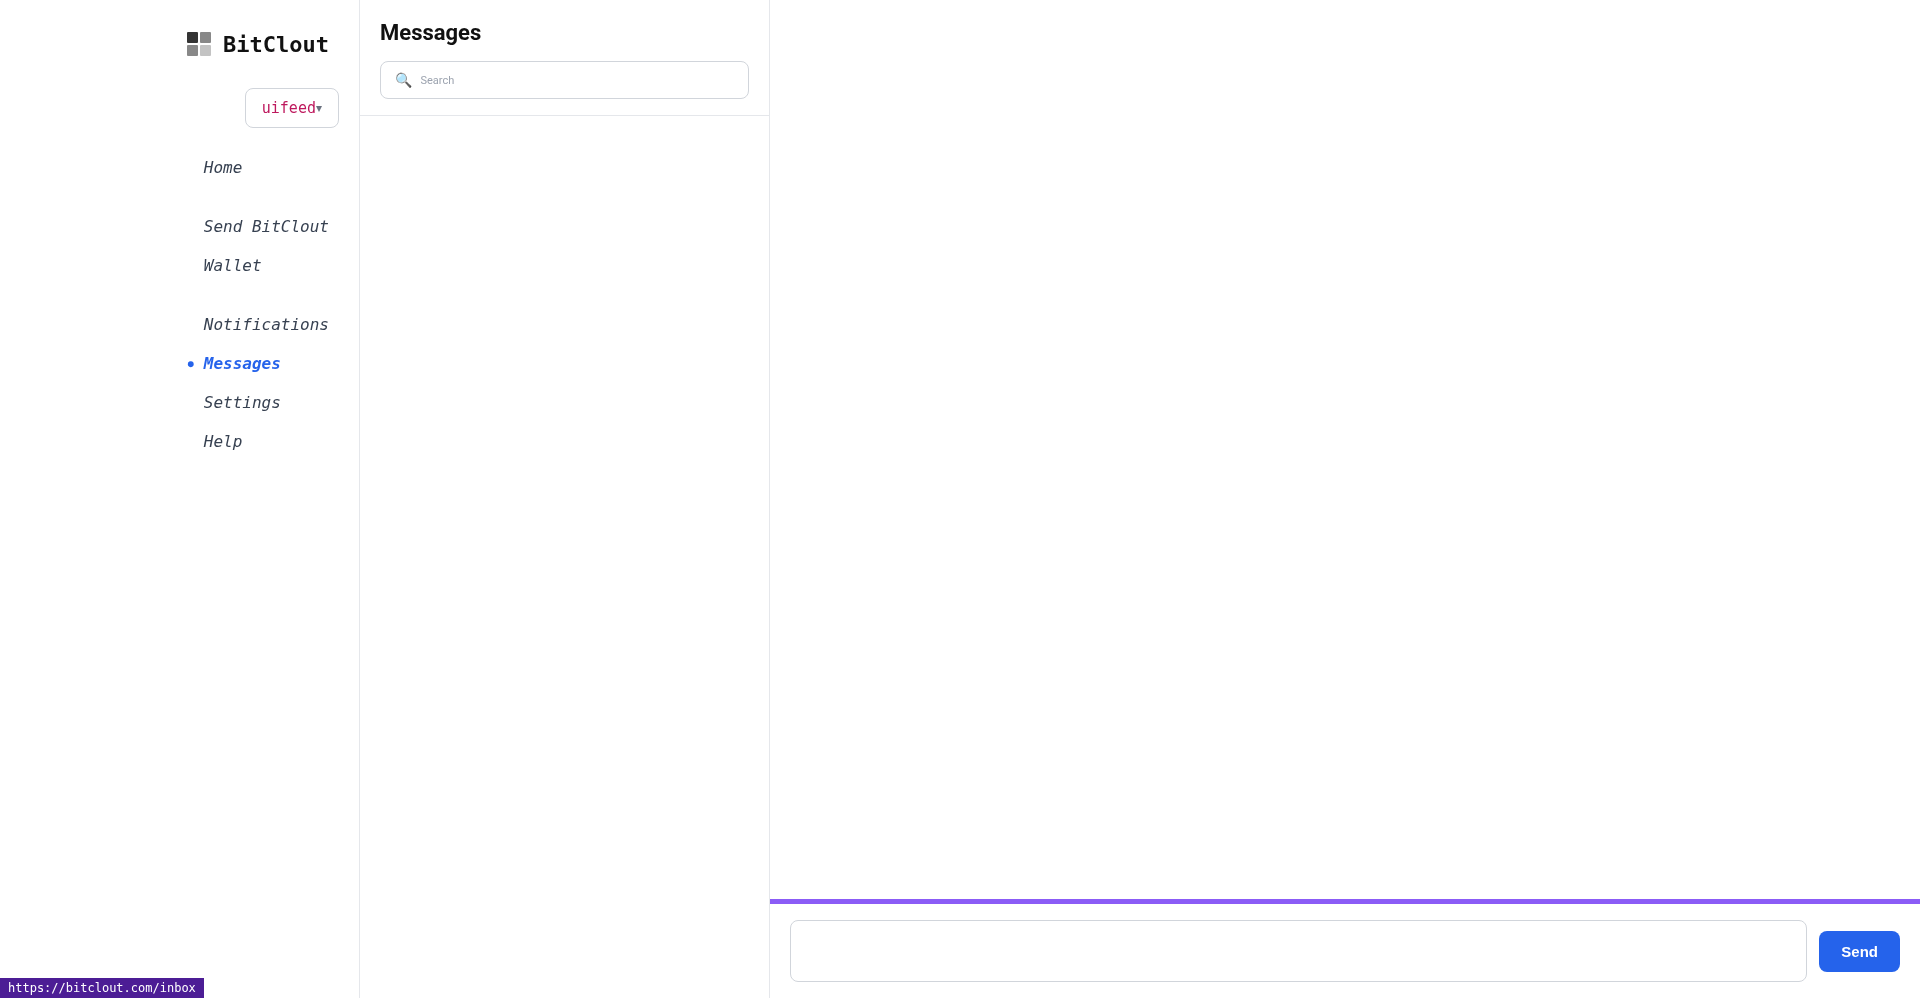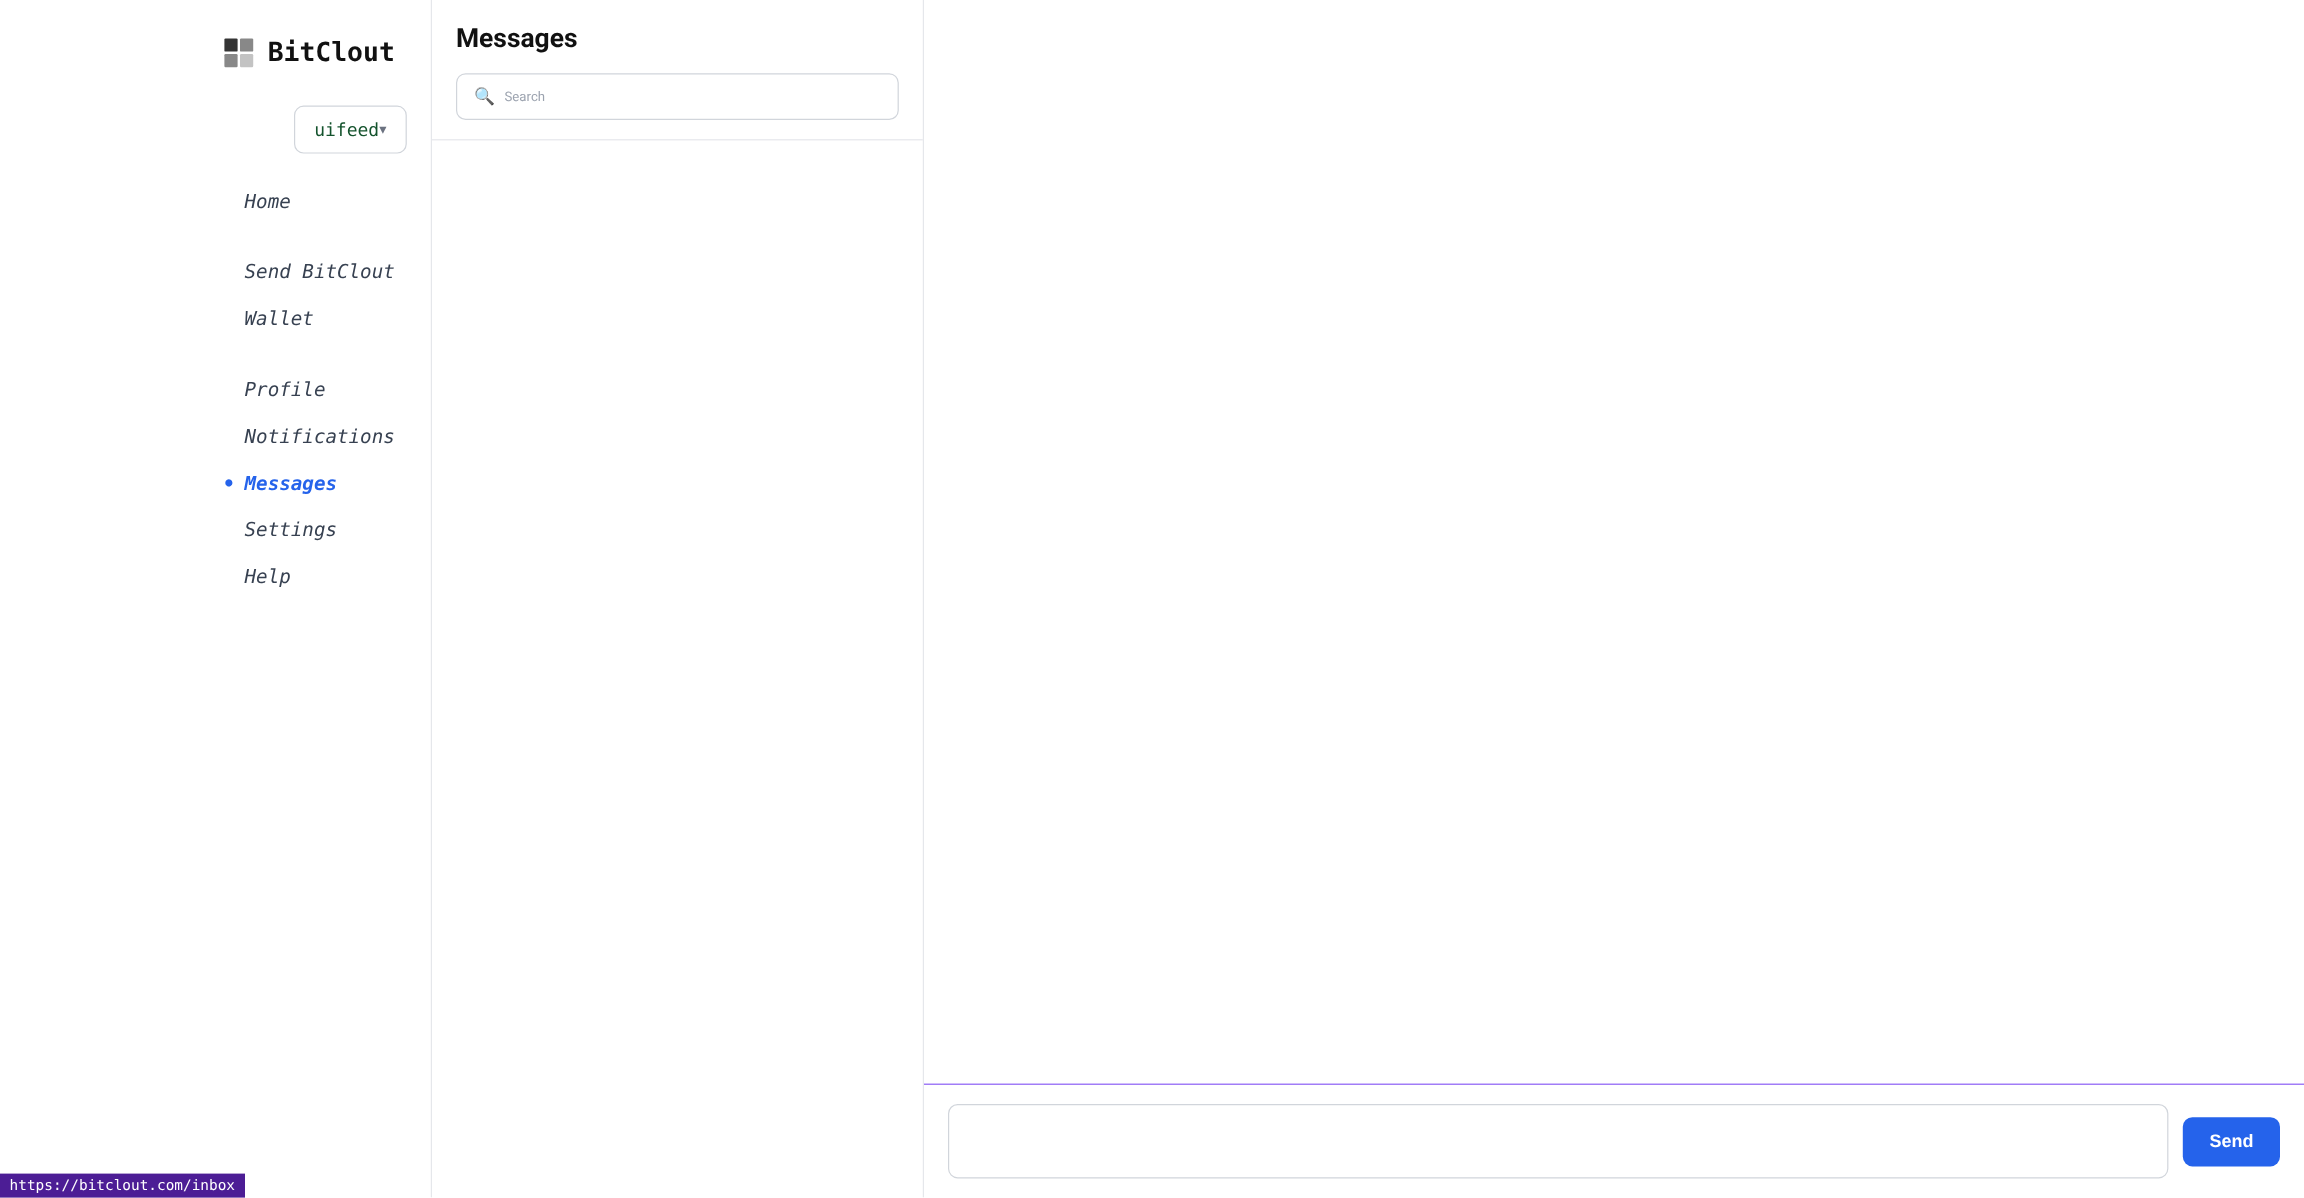--- a/index.html
+++ b/index.html
@@ -55,21 +55,21 @@
       padding: 10px 16px;
       display: flex;
       align-items: center;
       justify-content: space-between;
       cursor: pointer;
       background: #fff;
     }
 
     .user-dropdown-text {
       font-size: 15px;
-      color: #14532d;
+      color: #be185d;
       font-family: monospace;
     }
 
     .chevron-down {
       font-size: 12px;
       color: #6b7280;
     }
 
     .nav-section {
       display: flex;
@@ -168,21 +168,21 @@
       flex-direction: column;
       background: #fff;
     }
 
     .chat-area {
       flex: 1;
       overflow-y: auto;
     }
 
     .chat-input-area {
-      border-top: 1px solid #8b5cf6;
+      border-top: 5px solid #8b5cf6;
       padding: 16px 20px;
       display: flex;
       align-items: center;
       gap: 12px;
     }
 
     .message-textarea {
       flex: 1;
       border: 1px solid #d1d5db;
       border-radius: 8px;
@@ -237,21 +237,20 @@
     <span class="user-dropdown-text">uifeed</span>
     <span class="chevron-down">▾</span>
   </div>
 
   <nav class="nav-section">
     <a class="nav-item">Home</a>
     <div class="nav-divider"></div>
     <a class="nav-item">Send BitClout</a>
     <a class="nav-item">Wallet</a>
     <div class="nav-divider"></div>
-    <a class="nav-item">Profile</a>
     <a class="nav-item">Notifications</a>
     <a class="nav-item active">Messages</a>
     <a class="nav-item">Settings</a>
     <a class="nav-item">Help</a>
   </nav>
 </aside>
 
 <section class="messages-panel">
   <div class="messages-header">
     <h1 class="messages-title">Messages</h1>

